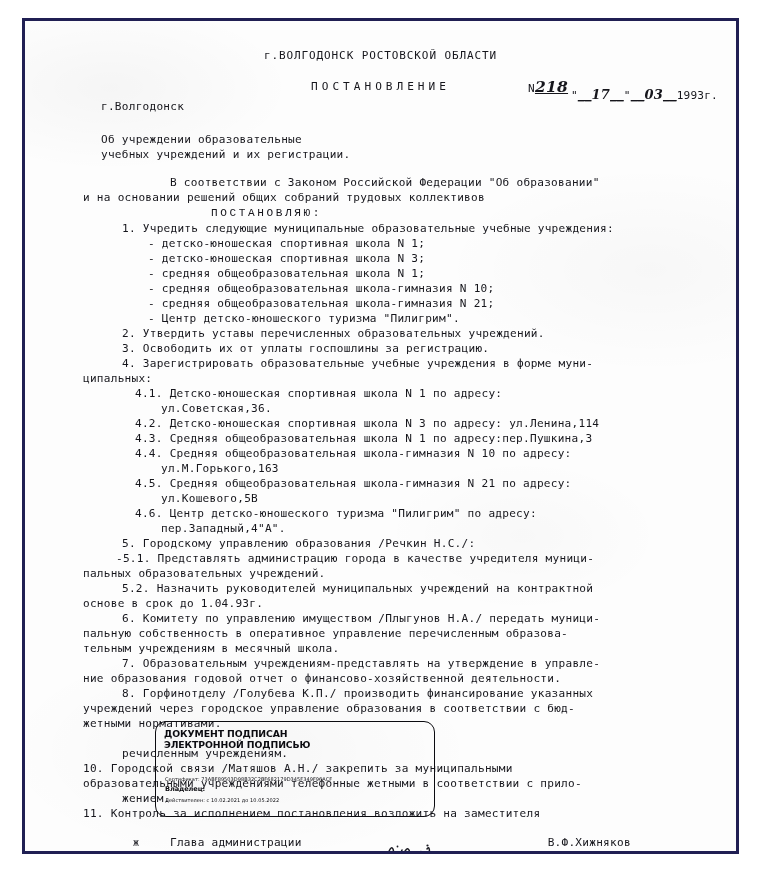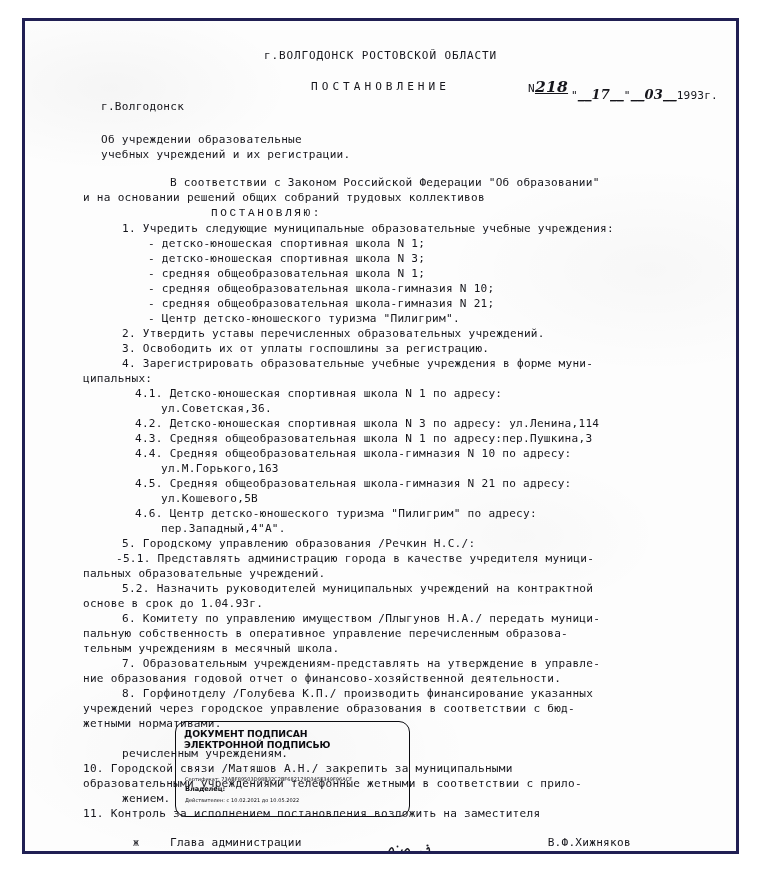--- a/index.html
+++ b/index.html
@@ -87,30 +87,29 @@
     font-style: italic;
     font-weight: 700;
     font-size: 15.5px;
   }
 
   
   #esign-stamp {
     position: absolute;
     left: 130px;
     top: 700px;
-    width: 235px;
+    width: 280px;
     height: 96px;
     border: 1.6px solid #0b0b10;
     border-radius: 11px;
     box-sizing: border-box;
     background: rgba(255,255,255,0.0);
     color: #0b0b10;
     font-family: "DejaVu Sans", "Liberation Sans", sans-serif;
     overflow: hidden;
-    margin-left: 20px;
   }
   #esign-stamp .st-title {
     position: absolute;
     left: 8px; right: 6px;
     top: 6px;
     font-size: 9.3px;
     font-weight: 700;
     letter-spacing: -0.1px;
     line-height: 11.4px;
     text-align: left;
@@ -207,21 +206,21 @@
     <div class="ln" style="top:396px"><span class="ind" style="width:110px"></span><span>4.2. Детско-юношеская спортивная школа N 3 по адресу: ул.Ленина,114</span></div>
     <div class="ln" style="top:411px"><span class="ind" style="width:110px"></span><span>4.3. Средняя общеобразовательная школа N 1 по адресу:пер.Пушкина,3</span></div>
     <div class="ln" style="top:426px"><span class="ind" style="width:110px"></span><span>4.4. Средняя общеобразовательная школа-гимназия N 10 по адресу:</span></div>
     <div class="ln" style="top:441px"><span class="ind" style="width:136px"></span><span>ул.М.Горького,163</span></div>
     <div class="ln" style="top:456px"><span class="ind" style="width:110px"></span><span>4.5. Средняя общеобразовательная школа-гимназия N 21 по адресу:</span></div>
     <div class="ln" style="top:471px"><span class="ind" style="width:136px"></span><span>ул.Кошевого,5В</span></div>
     <div class="ln" style="top:486px"><span class="ind" style="width:110px"></span><span>4.6. Центр детско-юношеского туризма "Пилигрим" по адресу:</span></div>
     <div class="ln" style="top:501px"><span class="ind" style="width:136px"></span><span>пер.Западный,4"А".</span></div>
     <div class="ln" style="top:516px"><span class="ind" style="width:97px"></span><span>5. Городскому управлению образования /Речкин Н.С./:</span></div>
     <div class="ln" style="top:531px"><span class="ind" style="width:91px"></span><span>-5.1. Представлять администрацию города в качестве учредителя муници-</span></div>
-    <div class="ln" style="top:546px"><span class="ind" style="width:58px"></span><span>пальных образовательные учреждений.</span></div>
+    <div class="ln" style="top:546px"><span class="ind" style="width:58px"></span><span>пальных образовательных учреждений.</span></div>
     <div class="ln" style="top:561px"><span class="ind" style="width:97px"></span><span>5.2. Назначить руководителей муниципальных учреждений на контрактной</span></div>
     <div class="ln" style="top:576px"><span class="ind" style="width:58px"></span><span>основе в срок до 1.04.93г.</span></div>
     <div class="ln" style="top:591px"><span class="ind" style="width:97px"></span><span>6. Комитету по управлению имуществом /Плыгунов Н.А./ передать муници-</span></div>
     <div class="ln" style="top:606px"><span class="ind" style="width:58px"></span><span>пальную собственность в оперативное управление перечисленным образова-</span></div>
     <div class="ln" style="top:621px"><span class="ind" style="width:58px"></span><span>тельным учреждениям в месячный школа.</span></div>
     <div class="ln" style="top:636px"><span class="ind" style="width:97px"></span><span>7. Образовательным учреждениям-представлять на утверждение в управле-</span></div>
     <div class="ln" style="top:651px"><span class="ind" style="width:58px"></span><span>ние образования годовой отчет о финансово-хозяйственной деятельности.</span></div>
     <div class="ln" style="top:666px"><span class="ind" style="width:97px"></span><span>8. Горфинотделу /Голубева К.П./ производить финансирование указанных</span></div>
     <div class="ln" style="top:681px"><span class="ind" style="width:58px"></span><span>учреждений через городское управление образования в соответствии с бюд-</span></div>
     <div class="ln" style="top:696px"><span class="ind" style="width:58px"></span><span>жетными нормативами.</span></div>

